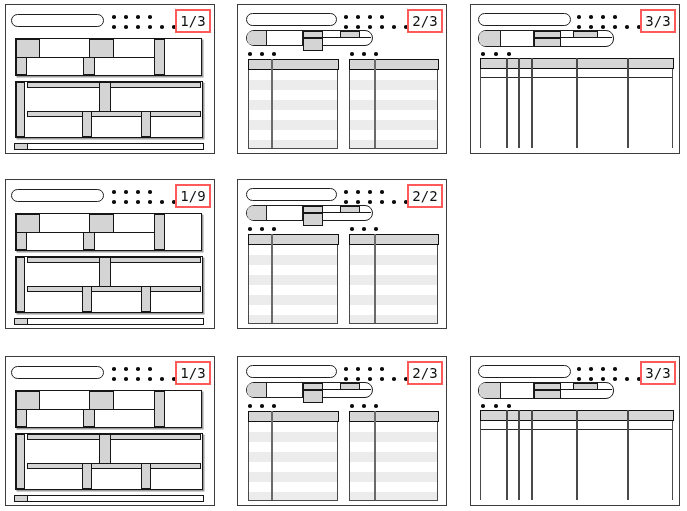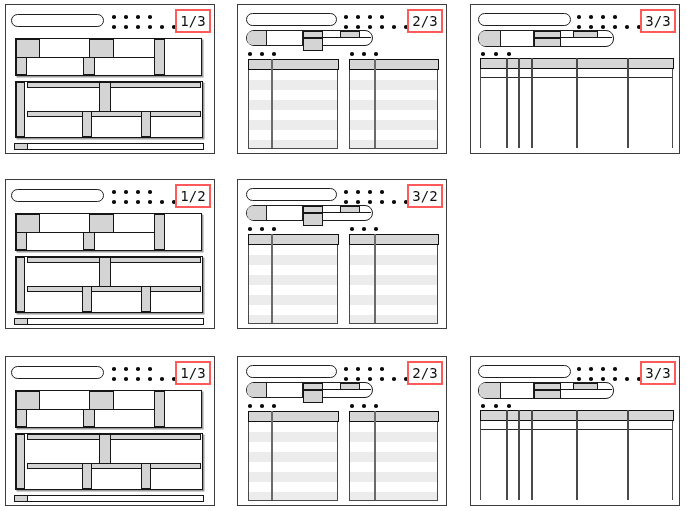--- a/index.html
+++ b/index.html
@@ -160,21 +160,21 @@
       <div class="dot" style="left: 106px; top: 10px;"></div>
       <div class="dot" style="left: 118px; top: 10px;"></div>
       <div class="dot" style="left: 130px; top: 10px;"></div>
       <div class="dot" style="left: 142px; top: 10px;"></div>
       <div class="dot" style="left: 106px; top: 20px;"></div>
       <div class="dot" style="left: 118px; top: 20px;"></div>
       <div class="dot" style="left: 130px; top: 20px;"></div>
       <div class="dot" style="left: 142px; top: 20px;"></div>
       <div class="dot" style="left: 154px; top: 20px;"></div>
       <div class="dot" style="left: 166px; top: 20px;"></div>
-      <div class="badge">1/2</div>
+      <div class="badge">1/9</div>
     </div>
     <div class="card" style="left: 237px; top: 179px;">
       <div class="title-pill" style="left: 8px; top: 8px; width: 91px; height: 13px;"></div>
       <div class="toolbar" style="left: 8px; top: 25px; width: 127px; height: 16px;">
         <div class="tb-cap" style="width: 20px;"></div>
         <div class="tb-wbox" style="left: 20px; width: 36px;"></div>
         <div class="gblk" style="left: 56px; top: 0px; width: 20px; height: 7px;"></div>
         <div class="gblk" style="left: 56px; top: 7px; width: 20px; height: 13px;"></div>
         <div class="hline" style="left: 76px; top: 6px; width: 48px;"></div>
         <div class="gblk" style="left: 93px; top: 0px; width: 20px; height: 7px;"></div>
@@ -198,21 +198,21 @@
       <div class="dot" style="left: 106px; top: 10px;"></div>
       <div class="dot" style="left: 118px; top: 10px;"></div>
       <div class="dot" style="left: 130px; top: 10px;"></div>
       <div class="dot" style="left: 142px; top: 10px;"></div>
       <div class="dot" style="left: 106px; top: 20px;"></div>
       <div class="dot" style="left: 118px; top: 20px;"></div>
       <div class="dot" style="left: 130px; top: 20px;"></div>
       <div class="dot" style="left: 142px; top: 20px;"></div>
       <div class="dot" style="left: 154px; top: 20px;"></div>
       <div class="dot" style="left: 166px; top: 20px;"></div>
-      <div class="badge">3/2</div>
+      <div class="badge">2/2</div>
     </div>
     <div class="card" style="left: 5px; top: 356px;">
       <div class="title-pill" style="left: 5px; top: 9px; width: 93px; height: 13px;"></div>
       <div class="panel" style="left: 9px; top: 33px; width: 187px; height: 38px;">
         <div class="hline" style="left: 0px; top: 18px; width: 139px;"></div>
         <div class="gblk" style="left: 0px; top: 0px; width: 24px; height: 19px;"></div>
         <div class="gblk" style="left: 73px; top: 0px; width: 25px; height: 19px;"></div>
         <div class="gblk" style="left: 138px; top: 0px; width: 11px; height: 36px;"></div>
         <div class="gblk" style="left: 0px; top: 18px; width: 11px; height: 18px;"></div>
         <div class="gblk" style="left: 67px; top: 18px; width: 12px; height: 18px;"></div>

